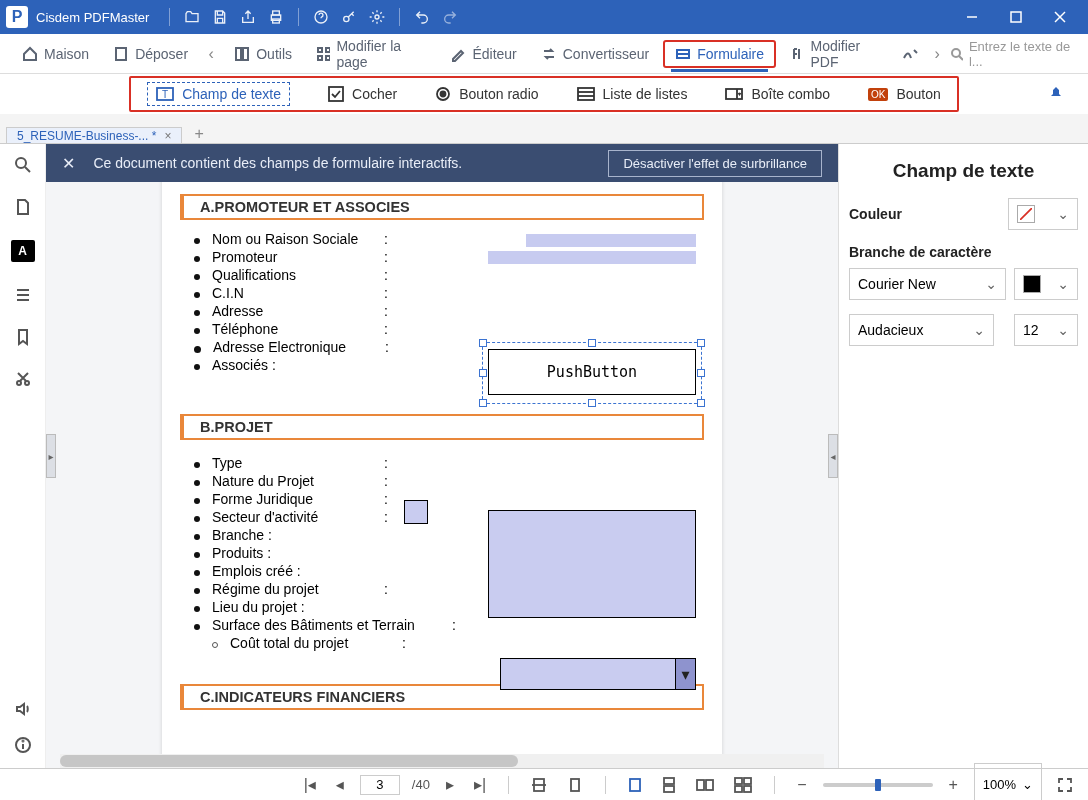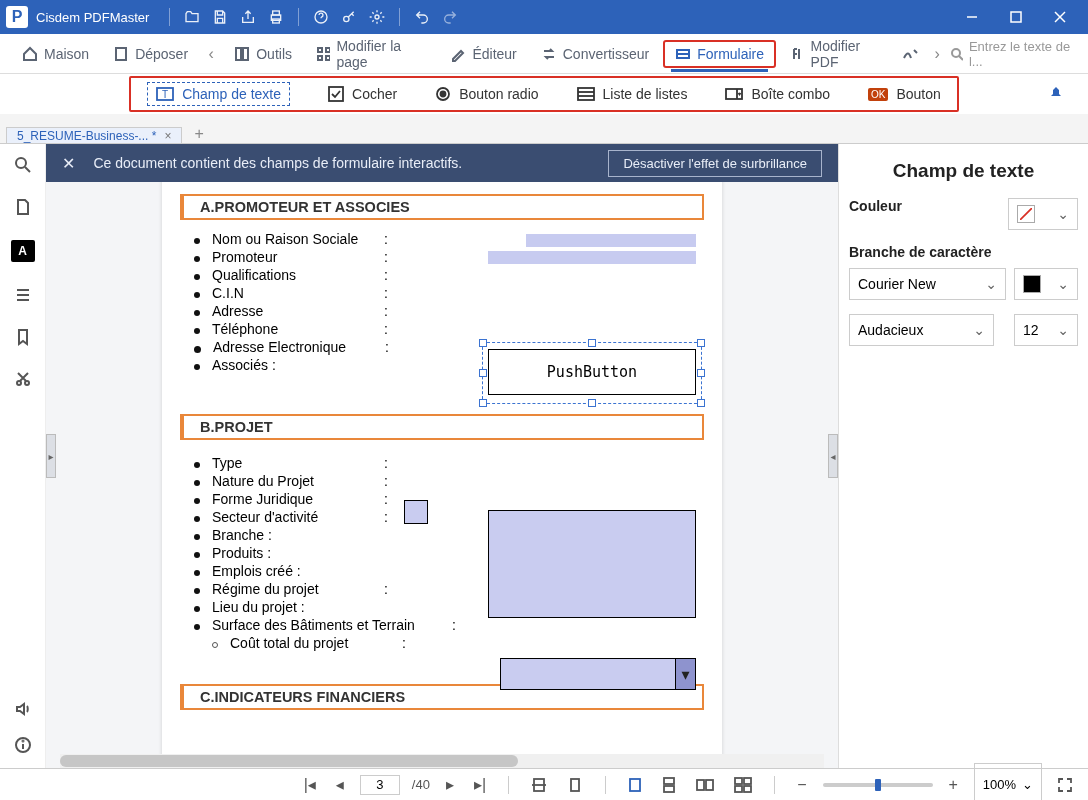--- a/index.html
+++ b/index.html
@@ -56,21 +56,21 @@
 .h{position:absolute;width:8px;height:8px;background:#fff;border:1px solid #3b73d1;}
 .h.tl{top:-4px;left:-4px}.h.tr{top:-4px;right:-4px}.h.bl{bottom:-4px;left:-4px}.h.br{bottom:-4px;right:-4px}
 .h.tc{top:-4px;left:calc(50% - 4px)}.h.bc{bottom:-4px;left:calc(50% - 4px)}
 .h.lc{left:-4px;top:calc(50% - 4px)}.h.rc{right:-4px;top:calc(50% - 4px)}
 .chk{position:absolute;left:224px;top:306px;width:24px;height:24px;border:1px solid #000;background:#c9ccf0;}
 .bigbox{position:absolute;right:8px;top:316px;width:208px;height:108px;border:1px solid #000;background:#c9ccf0;}
 .combo{position:absolute;right:8px;top:464px;width:196px;height:32px;border:1px solid #000;background:#c9ccf0;}
 .combo .arr{position:absolute;right:0;top:0;width:20px;height:100%;border-left:1px solid #000;background:#8e93ce;display:flex;align-items:center;justify-content:center;color:#222;}
 .rightpane{width:250px;border-left:1px solid #ddd;padding:16px 10px;background:#fff;}
 .rp-title{text-align:center;font-size:19px;font-weight:700;color:#222;margin-bottom:16px;}
-.rp-row{display:flex;align-items:flex-start;margin-bottom:14px;}
+.rp-row{display:flex;align-items:center;margin-bottom:14px;}
 .rp-lbl{font-size:14px;font-weight:600;color:#222;}
 .dd{border:1px solid #ccc;height:32px;display:flex;align-items:center;padding:0 8px;font-size:14px;justify-content:space-between;cursor:pointer;}
 .dd .chev{color:#666;}
 .swatch{width:18px;height:18px;border:1px solid #aaa;position:relative;background:#fff;}
 .swatch .slash{position:absolute;left:2px;top:2px;right:2px;bottom:2px;}
 .swatch.black{background:#000;}
 .statusbar{height:32px;border-top:1px solid #ccc;display:flex;align-items:center;padding:0 12px;gap:12px;background:#fff;}
 .sb-ico{color:#555;cursor:pointer;padding:0 4px;}
 .sb-sep{width:1px;height:18px;background:#ccc;margin:0 6px;}
 .page-in{width:40px;border:1px solid #ccc;text-align:center;font-size:13px;height:20px;}

